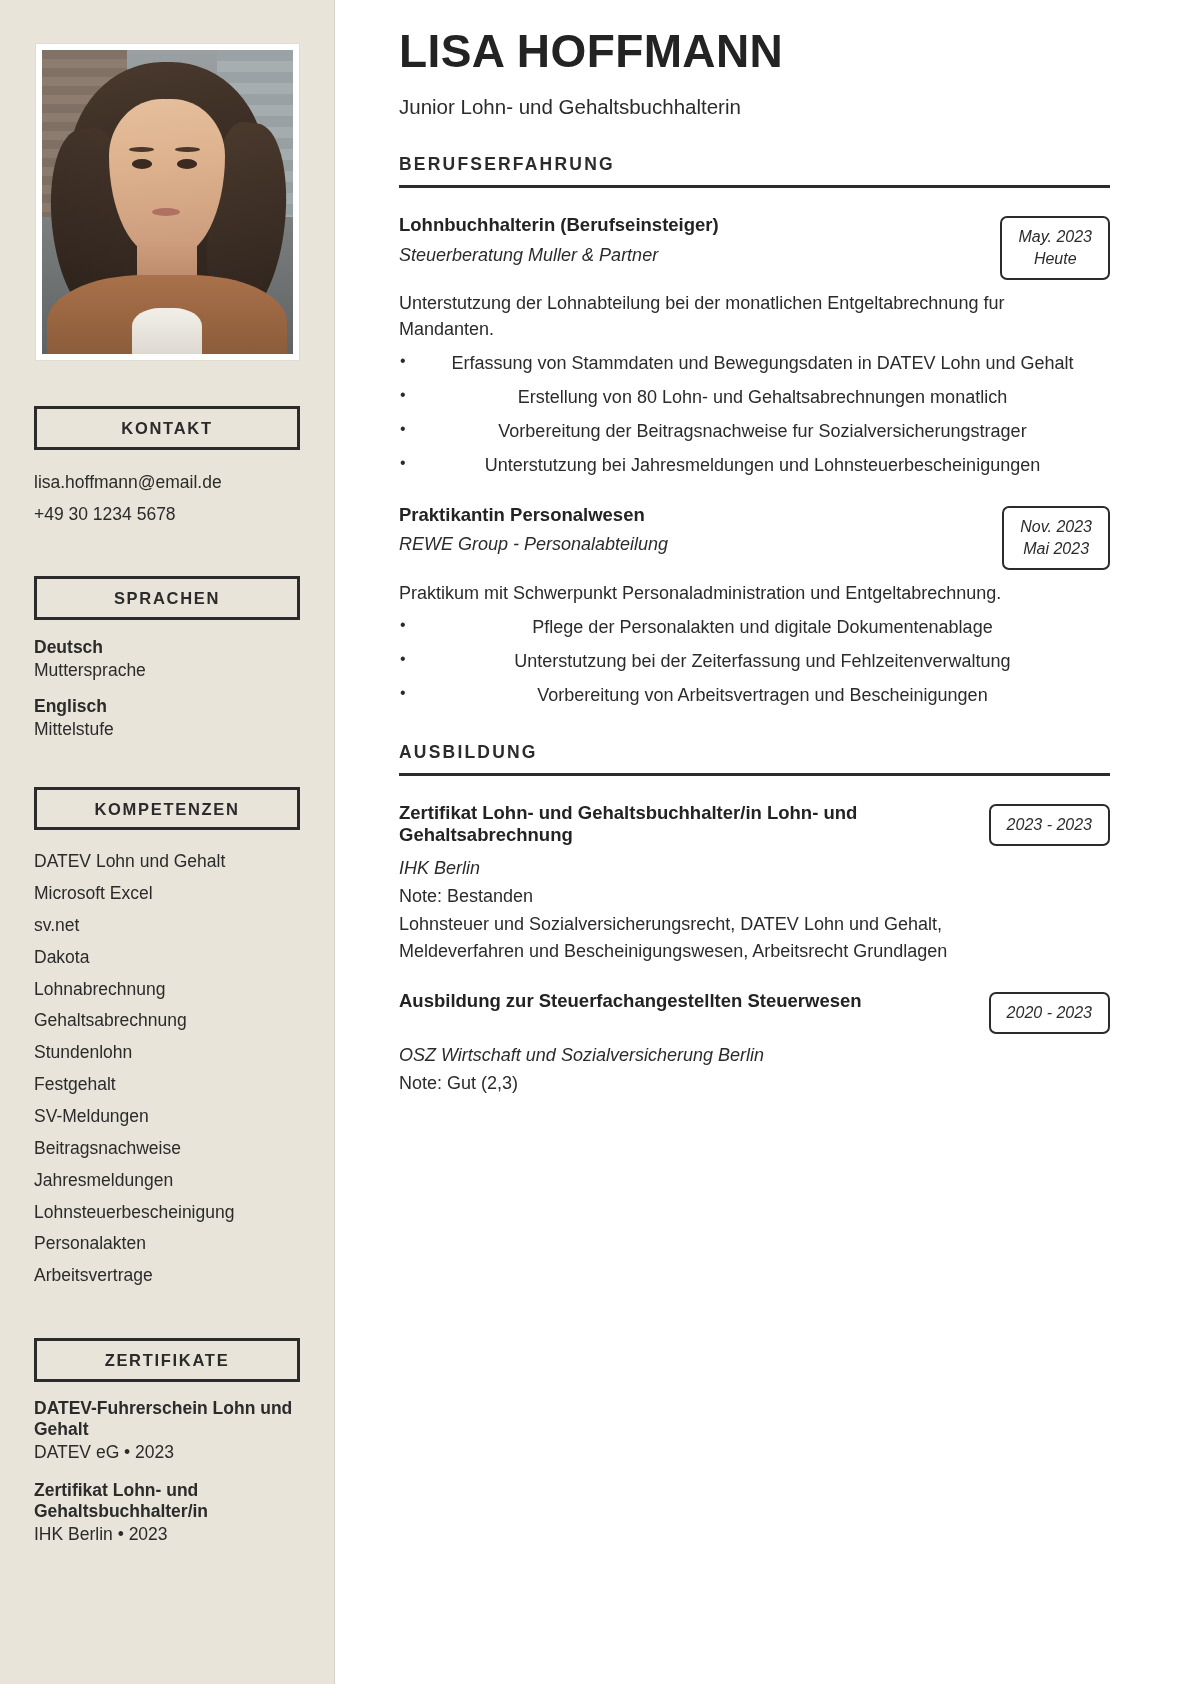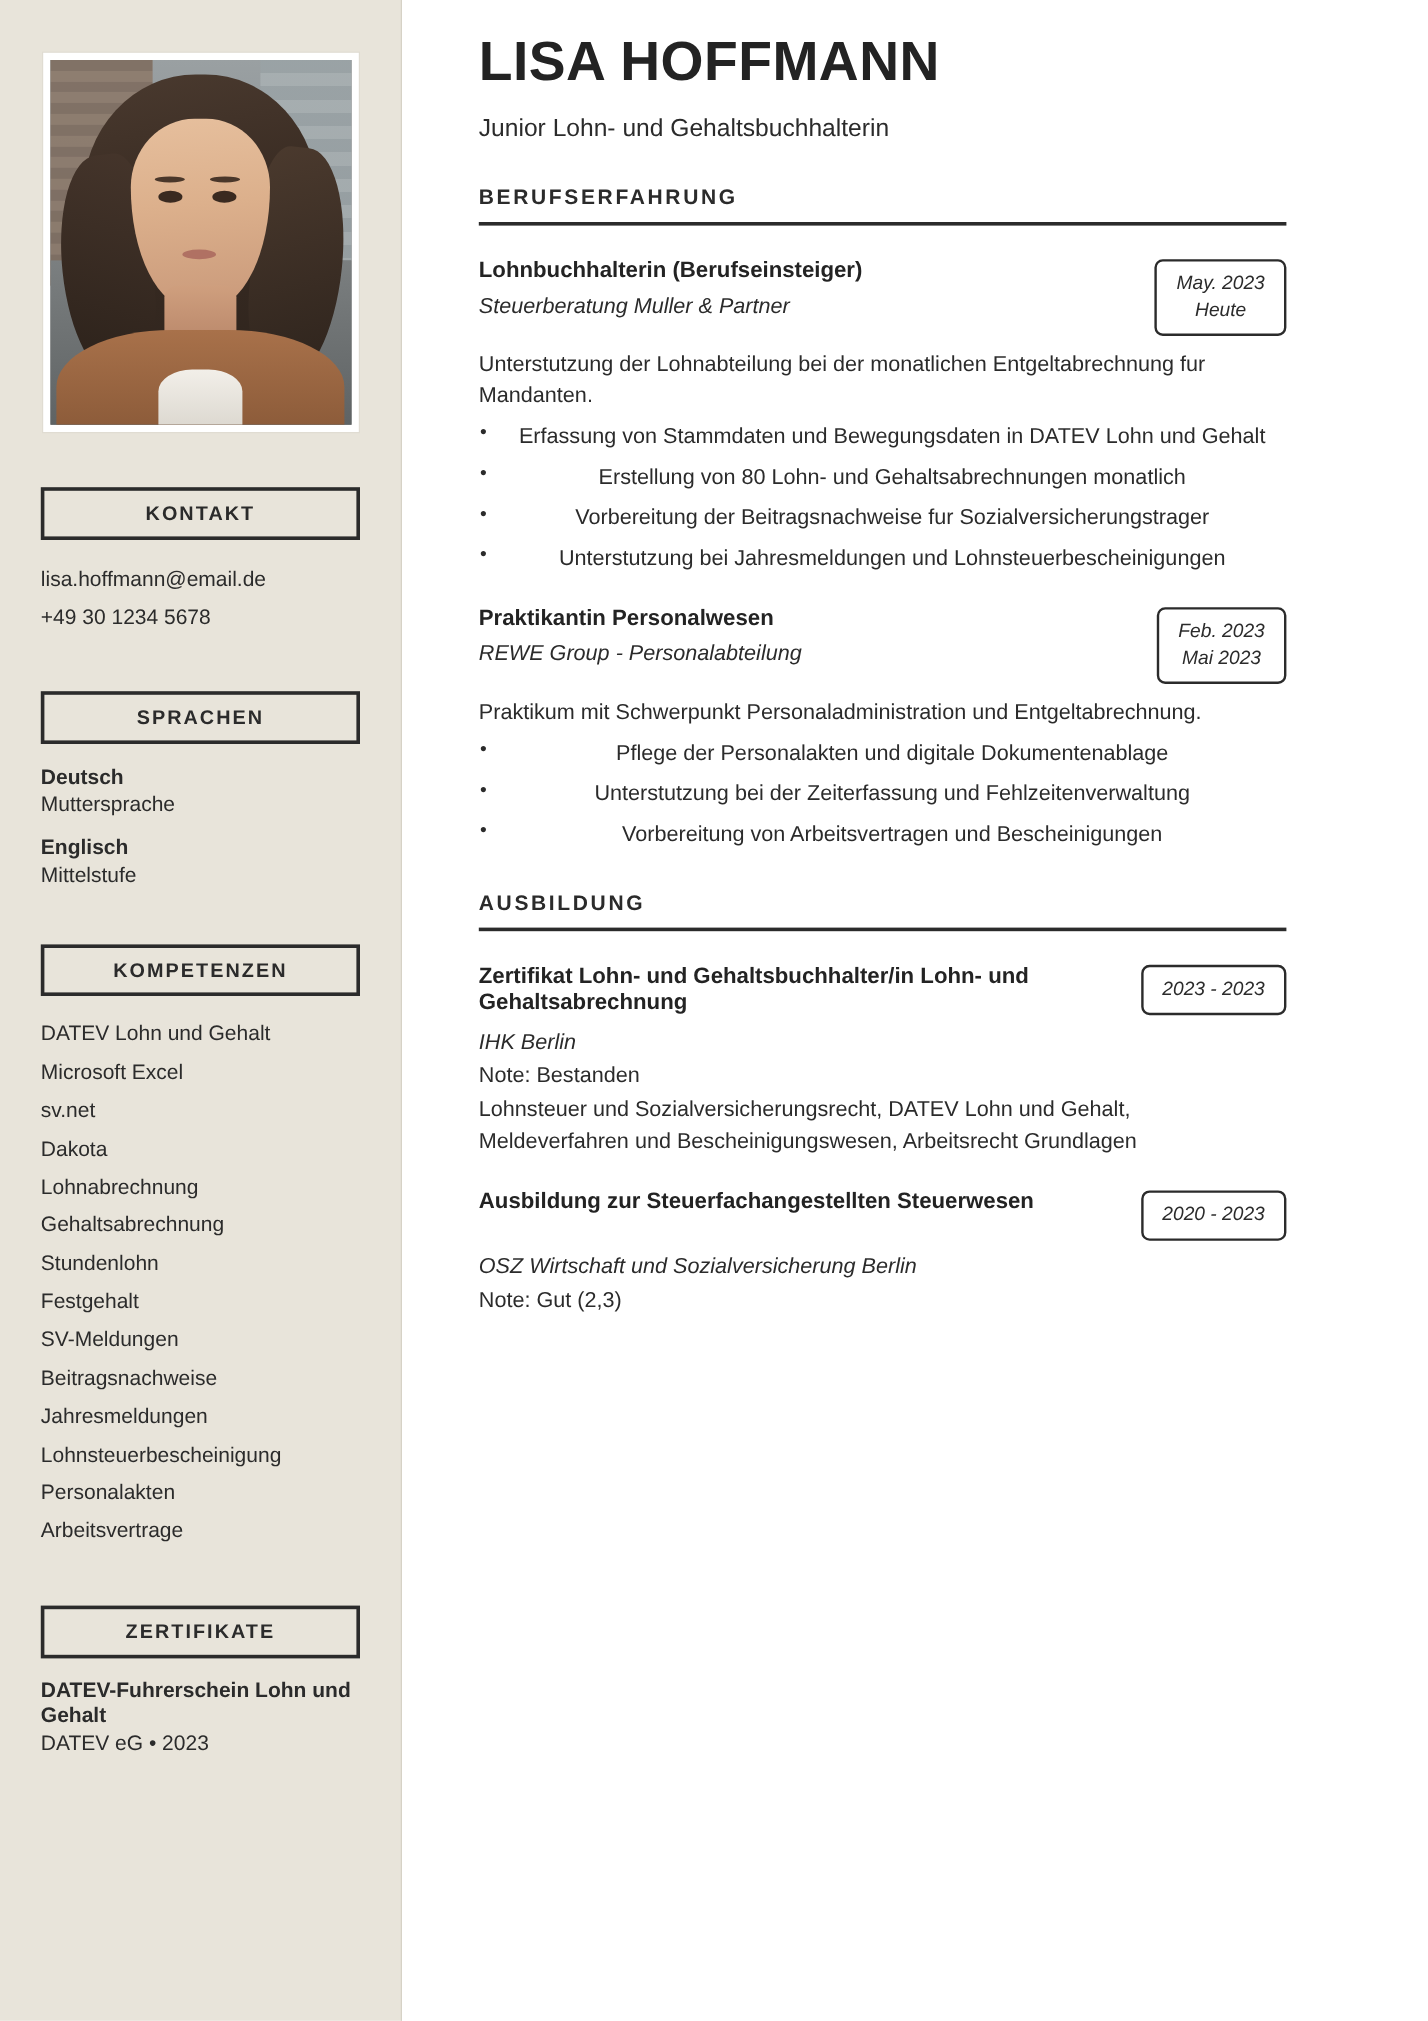--- a/index.html
+++ b/index.html
@@ -188,21 +188,21 @@
     line-height: 1.24;
   }
   .cert-meta {
     font-size: 17.5px;
     line-height: 1.3;
   }
 
   
   .main {
     flex: 1;
-    padding: 26px 118px 0 64px;
+    padding: 26px 80px 0 64px;
     position: relative;
   }
 
   .name {
     font-size: 46px;
     font-weight: bold;
     letter-spacing: 0.4px;
     line-height: 1.12;
     color: #232323;
   }
@@ -360,20 +360,24 @@
       <div class="skill-item">Personalakten</div>
       <div class="skill-item">Arbeitsvertrage</div>
     </div>
 
     <div class="side-heading">ZERTIFIKATE</div>
     <div>
       <div class="cert-item">
         <div class="cert-name">DATEV-Fuhrerschein Lohn und Gehalt</div>
         <div class="cert-meta">DATEV eG • 2023</div>
       </div>
+      <div class="cert-item">
+        <div class="cert-name">Zertifikat Lohn- und Gehaltsbuchhalter/in</div>
+        <div class="cert-meta">IHK Berlin • 2023</div>
+      </div>
     </div>
 
   </aside>
 
   <main class="main">
 
     <h1 class="name">LISA HOFFMANN</h1>
     <div class="job-title">Junior Lohn- und Gehaltsbuchhalterin</div>
 
     <div class="section-heading">BERUFSERFAHRUNG</div>
@@ -398,21 +402,21 @@
       </div>
     </div>
 
     <div class="entry">
       <div class="entry-head">
         <div class="entry-headings">
           <div class="entry-title">Praktikantin Personalwesen</div>
           <div class="entry-org">REWE Group - Personalabteilung</div>
         </div>
         <div class="date-box">
-          <div>Feb. 2023</div>
+          <div>Nov. 2023</div>
           <div>Mai 2023</div>
         </div>
       </div>
       <div class="entry-desc">Praktikum mit Schwerpunkt Personaladministration und Entgeltabrechnung.</div>
       <div class="bullets">
         <div class="bullet">Pflege der Personalakten und digitale Dokumentenablage</div>
         <div class="bullet">Unterstutzung bei der Zeiterfassung und Fehlzeitenverwaltung</div>
         <div class="bullet">Vorbereitung von Arbeitsvertragen und Bescheinigungen</div>
       </div>
     </div>

